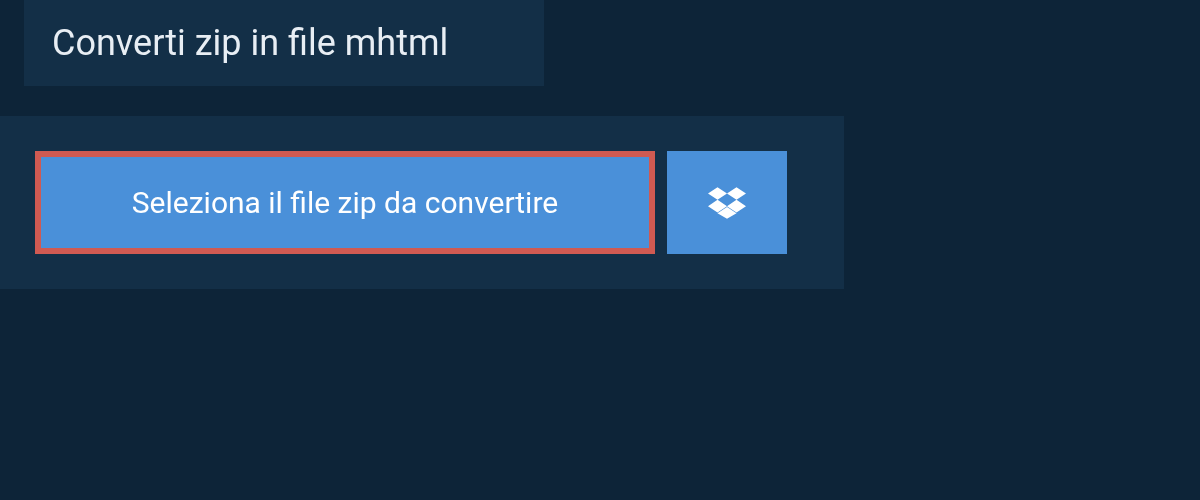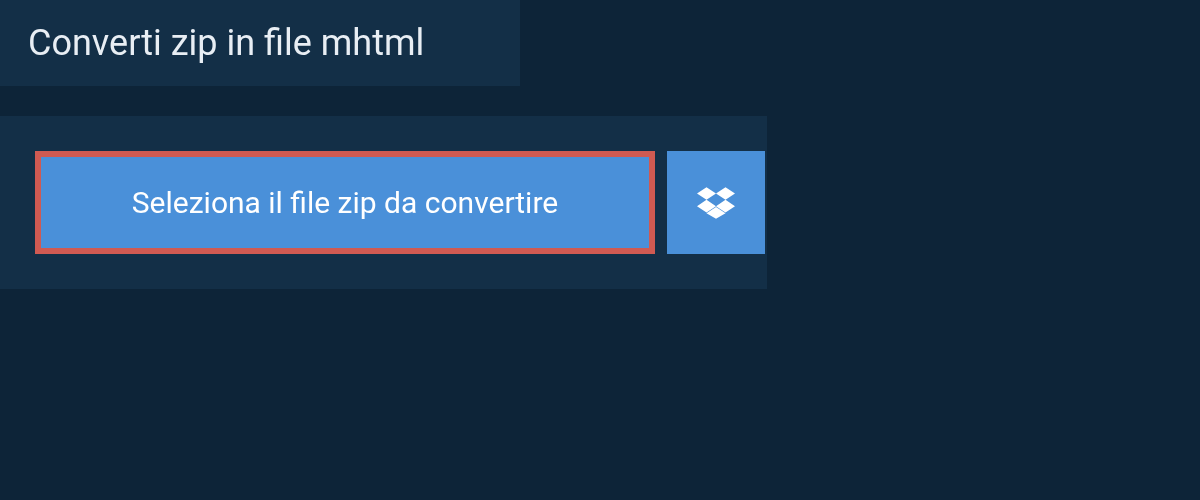--- a/index.html
+++ b/index.html
@@ -12,31 +12,32 @@
       height: 500px;
       background: #0d2438;
       font-family: -apple-system, BlinkMacSystemFont, "Segoe UI", Roboto, Helvetica, Arial, sans-serif;
       overflow: hidden;
     }
     .header-bar {
       background: #132f47;
       padding: 22px 28px;
       display: inline-block;
       width: 520px;
+      margin-left: 24px;
     }
     .header-title {
       color: #e8eef4;
       font-size: 36px;
       font-weight: 400;
     }
     .content-panel {
       background: #132f47;
       margin-top: 30px;
       padding: 35px 35px;
-      width: 767px;
+      width: 844px;
     }
     .button-row {
       display: flex;
       gap: 12px;
     }
     .select-file-button {
       background: #4a90d9;
       border: 6px solid #d05a52;
       color: #ffffff;
       font-size: 30px;

